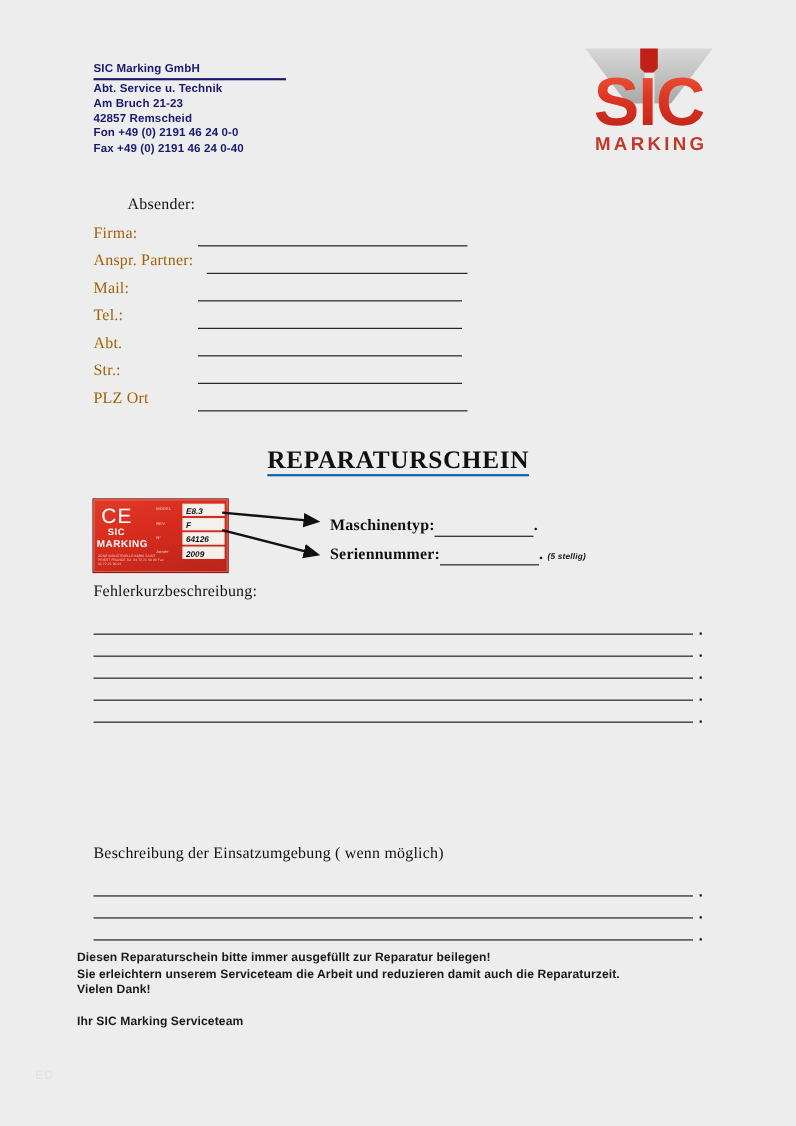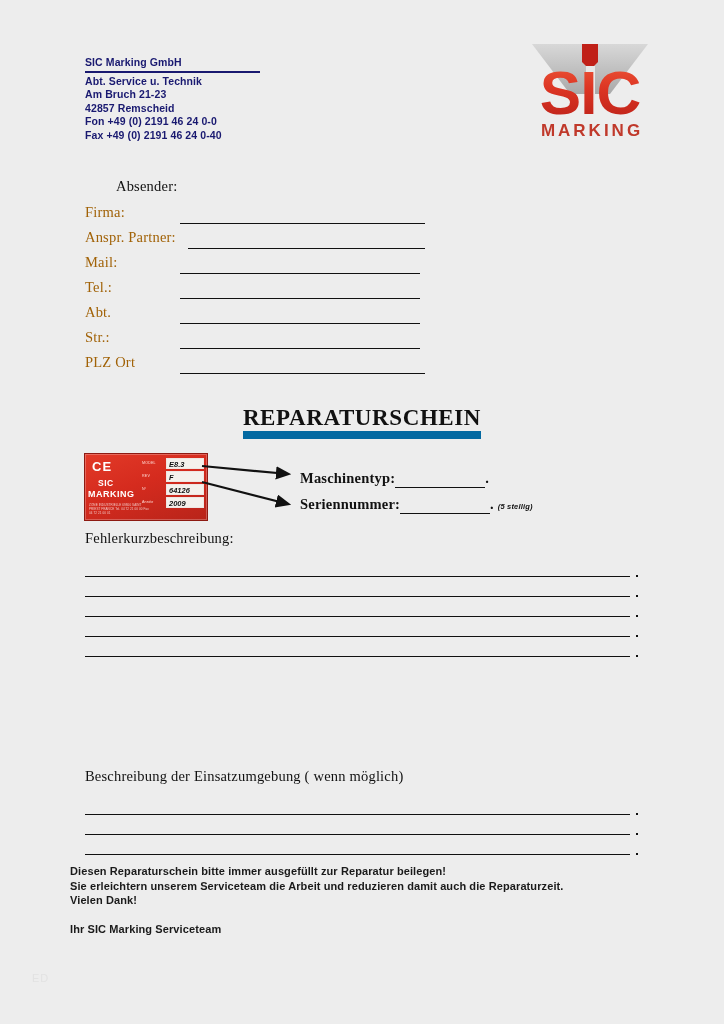--- a/index.html
+++ b/index.html
@@ -108,43 +108,43 @@
     left: 0;
     right: 0;
     top: 405px;
     text-align: center;
     font-size: 23px;
     font-weight: bold;
     letter-spacing: 0.6px;
     color: #111;
   }
   .doc-title span {
-    border-bottom: 8px solid #0369a1;
+    border-bottom: 2px solid #0369a1;
     padding-bottom: 1px;
   }
 
   
   .plate {
     position: absolute;
     left: 84px;
     top: 453px;
     width: 122px;
     height: 66px;
     background: linear-gradient(160deg,#e23a28 0%, #d52b1e 45%, #b8241a 100%);
     border: 1px solid #8d1a12;
     box-shadow: 0 0 0 1px rgba(255,255,255,0.25) inset;
   }
   .plate-ce {
     position: absolute;
     left: 7px;
     top: 5px;
     color: #ffffff;
     font-family: "Liberation Sans", sans-serif;
-    font-weight: bold;
-    font-size: 13px;
+    font-weight: normal;
+    font-size: 19px;
     letter-spacing: 1px;
   }
   .plate-sic {
     position: absolute;
     left: 13px;
     top: 24px;
     color: #ffffff;
     font-family: "Liberation Sans", sans-serif;
     font-weight: bold;
     font-size: 8.5px;

